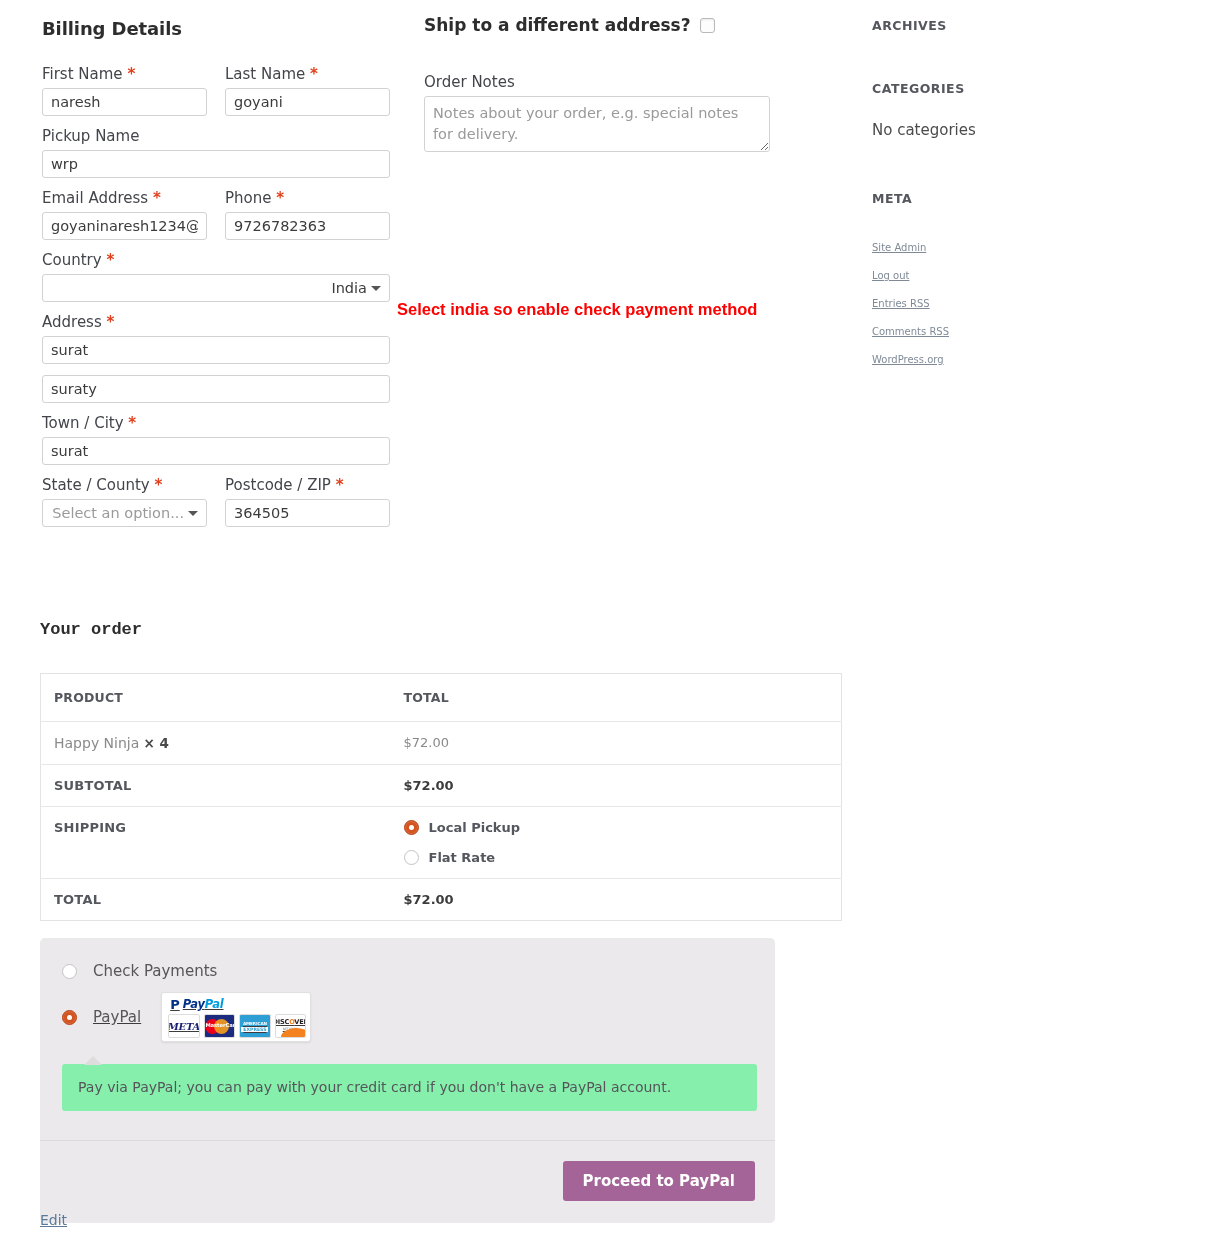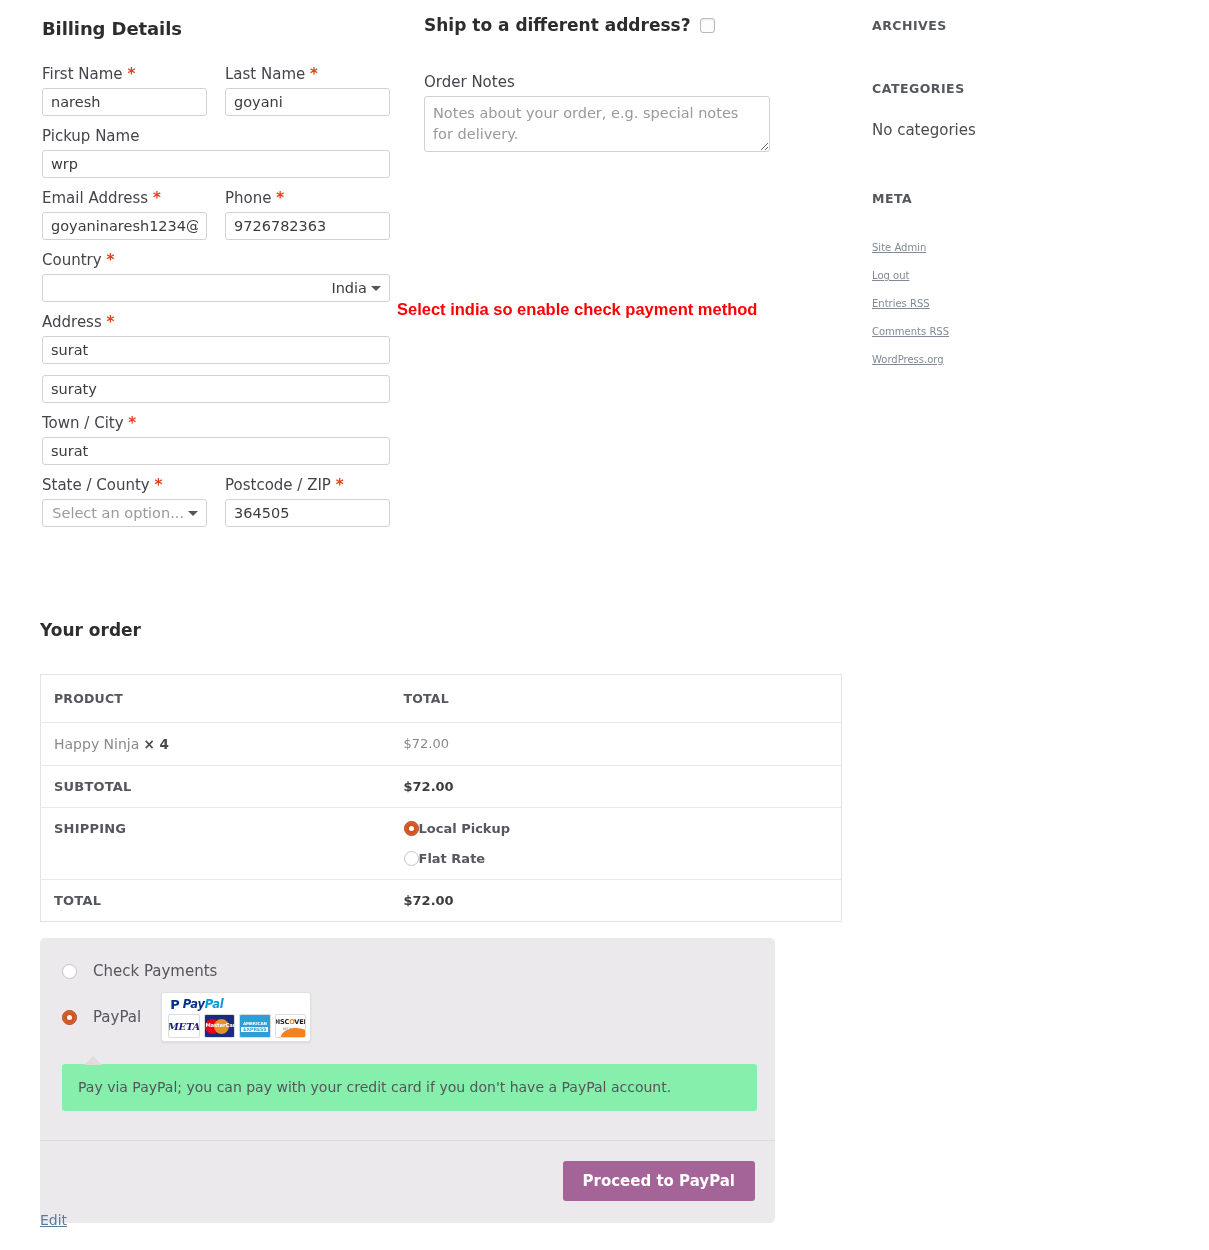--- a/index.html
+++ b/index.html
@@ -105,20 +105,21 @@
     font-weight: bold;
     color: #ff0000;
     white-space: nowrap;
   }
 
   
   .order-wrap { position: absolute; left: 40px; top: 620px; width: 735px; }
   h3.order-title {
     font-size: 17px; font-weight: bold; color: #2d2d2d;
     margin: 0 0 34px 0;
+    font-family: Liberation Mono, monospace;
   }
   table.order {
     width: 802px;
     border-collapse: collapse;
     border: 1px solid #e3e3e3;
     background: #fff;
   }
   table.order th, table.order td {
     text-align: left;
     padding: 13px 13px;
@@ -135,21 +136,21 @@
     padding-top: 16px; padding-bottom: 16px;
   }
   td.col1 { width: 350px; }
   .prod-name { color: #8a8a8a; font-size: 14px; }
   .prod-qty { color: #4a4a4a; font-weight: bold; font-size: 13.5px; }
   .cell-muted { color: #8a8a8a; font-size: 14px; }
   .cell-strong { color: #3c3c3c; font-weight: bold; font-size: 13.5px; }
   .rowlabel { font-size: 12.5px; font-weight: bold; color: #55575e; letter-spacing: .2px; }
 
   .ship-opts { display: flex; flex-direction: column; gap: 15px; }
-  .ship-opt { display: flex; align-items: center; }
+  .ship-opt { display: flex; align-items: center; gap: 10px; }
   .ship-opt .txt { font-size: 13px; font-weight: bold; color: #55575e; }
 
   .radio {
     width: 15px; height: 15px;
     border-radius: 50%;
     border: 1px solid #c4c4c4;
     background: #fff;
     display: inline-block;
     flex: 0 0 auto;
     position: relative;
@@ -179,21 +180,21 @@
   .pm-list { padding: 18px 0 4px 0; margin: 0; list-style: none; }
   .pm-row {
     display: flex;
     align-items: center;
     padding: 0 22px;
     min-height: 30px;
     position: relative;
   }
   .pm-row .radio { margin-right: 16px; }
   .pm-name { font-size: 15px; color: #55555a; }
-  .pm-row.paypal { margin-top: 6px; }
+  .pm-row.paypal { margin-top: 6px; text-decoration: underline; }
   .paypal-logo {
     margin-left: 20px;
     width: 150px; height: 50px;
     background: #fff;
     border: 1px solid #e0e0e0;
     border-radius: 3px;
     padding: 3px 4px;
     display: flex;
     flex-direction: column;
     gap: 2px;

